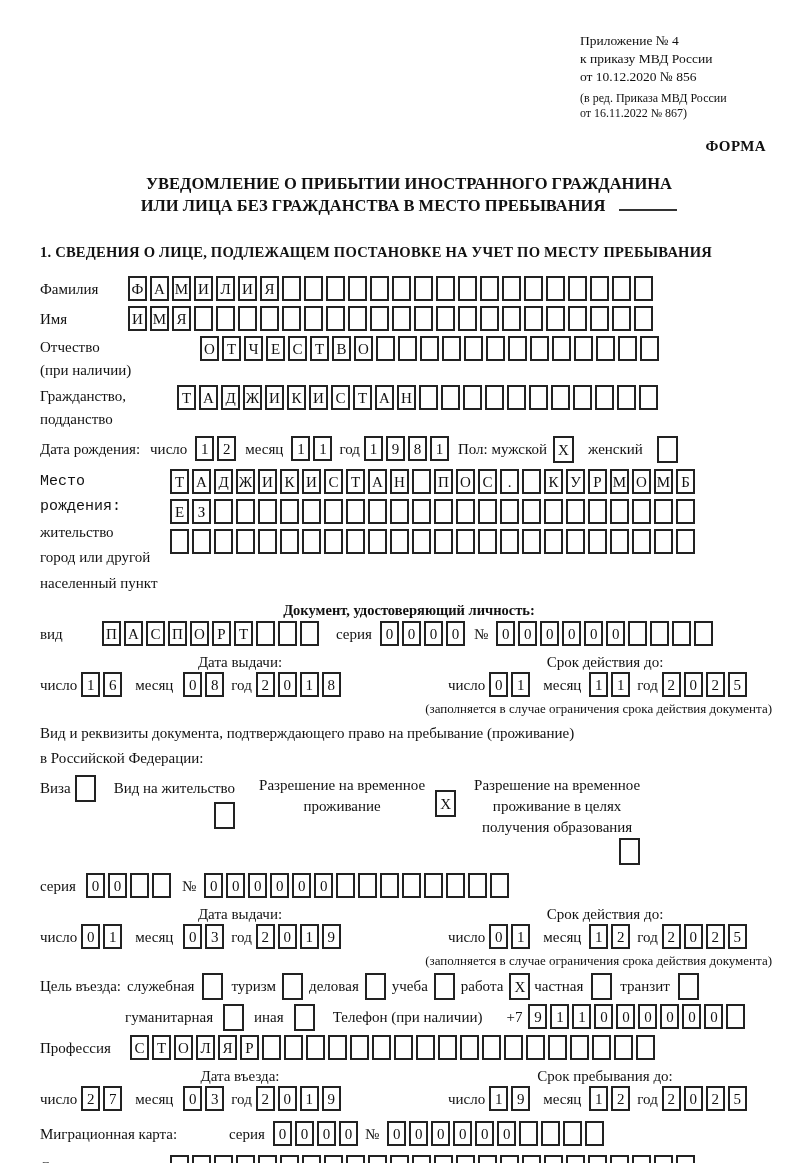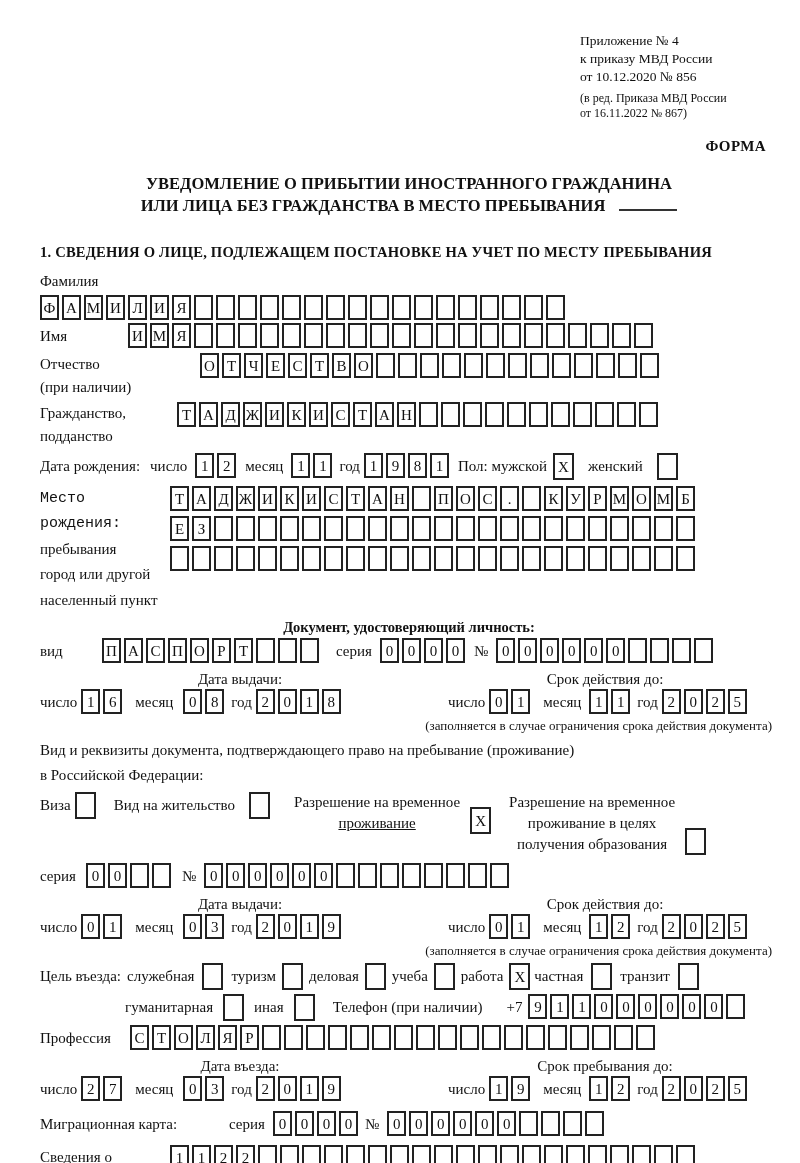--- a/index.html
+++ b/index.html
@@ -20,21 +20,21 @@
   .row { display:flex; align-items:flex-start; margin-top:3px; }
   .lbl { font-size:15px; line-height:27px; flex:none; }
   .lbl2 { font-size:15px; line-height:23px; flex:none; }
   .cellgroup { display:inline-flex; flex:none; }
   .cell { flex:none; width:19px; height:25px; border:2px solid #222; margin-right:3px;
           text-align:center; font-size:15px; line-height:22px; background:#fff; }
   .cb { flex:none; width:21px; height:27px; border:2px solid #222; text-align:center;
         font-size:15px; line-height:24px; background:#fff; display:inline-block; }
   .sl { font-size:15px; line-height:27px; flex:none; }
   .gap4{margin-left:4px;} .gap6{margin-left:6px;} .gap8{margin-left:8px;} .gap10{margin-left:10px;}
-  .gap14{margin-left:14px;} .gap18{margin-left:18px;} .gap24{margin-left:24px;}
+  .gap14{margin-left:14px;} .gap18{margin-left:18px;flex-direction:column;} .gap24{margin-left:24px;}
 
   .center-bold { text-align:center; font-weight:bold; font-size:14.5px; margin-top:6px; }
   .dualhead { display:flex; margin-top:6px; font-size:15px; }
   .dualhead .dh-l { width:400px; text-align:center; }
   .dualhead .dh-r { width:330px; text-align:center; }
   .datesrow { display:flex; margin-top:1px; }
   .dategrp { display:flex; align-items:flex-start; }
   .dgl { width:408px; }
   .note-r { text-align:right; font-size:13px; margin:2px 6px 4px 0; }
 
@@ -60,21 +60,21 @@
   </div>
   <div class="forma">ФОРМА</div>
 
   <div class="title">
     <div>УВЕДОМЛЕНИЕ О ПРИБЫТИИ ИНОСТРАННОГО ГРАЖДАНИНА</div>
     <div><span>ИЛИ ЛИЦА БЕЗ ГРАЖДАНСТВА В МЕСТО ПРЕБЫВАНИЯ</span><span class="blankline"></span></div>
   </div>
 
   <div class="sect">1. СВЕДЕНИЯ О ЛИЦЕ, ПОДЛЕЖАЩЕМ ПОСТАНОВКЕ НА УЧЕТ ПО МЕСТУ ПРЕБЫВАНИЯ</div>
 
-  <div class="row" style="margin-top:7px;flex-direction:column;">
+  <div class="row" style="margin-top:15px;">
     <span class="lbl" style="width:88px;">Фамилия</span>
     <span class="cellgroup">
         <span class="cell">Ф</span>
         <span class="cell">А</span>
         <span class="cell">М</span>
         <span class="cell">И</span>
         <span class="cell">Л</span>
         <span class="cell">И</span>
         <span class="cell">Я</span>
         <span class="cell"></span>
@@ -209,21 +209,21 @@
       </span>
     <span class="sl gap6">Пол: мужской</span>
     <span class="cb gap6">X</span>
     <span class="sl gap14">женский</span>
     <span class="cb gap14"></span>
   </div>
 
   <div class="row" style="margin-top:6px;">
     <span class="labelcol" style="width:130px;">
       <span style="display:block;font-family:Liberation Mono, monospace;">Место рождения:</span>
-      <span style="display:block;">пребывания</span>
+      <span style="display:block;">жительство</span>
       <span style="display:block;">город или другой</span>
       <span style="display:block;">населенный пункт</span>
     </span>
     <span class="cellrows">
       <span class="cellgroup row-c" style="display:flex;">
           <span class="cell">Т</span>
           <span class="cell">А</span>
           <span class="cell">Д</span>
           <span class="cell">Ж</span>
           <span class="cell">И</span>
@@ -393,21 +393,21 @@
       <span class="sl">Виза</span>
       <span class="cb gap4"></span>
     </span>
     <span class="permit-item gap18">
       <span class="sl">Вид на жительство</span>
       <span class="cb gap14"></span>
     </span>
     <span class="permit-item gap24">
       <span class="permit-lines">
         <span style="display:block;">Разрешение на временное</span>
-        <span style="display:block;text-decoration:underline;">проживание</span>
+        <span style="display:block;">проживание</span>
       </span>
       <span class="cb gap10">X</span>
     </span>
     <span class="permit-item gap18">
       <span class="permit-lines">
         <span style="display:block;">Разрешение на временное</span>
         <span style="display:block;">проживание в целях</span>
         <span style="display:block;">получения образования</span>
       </span>
       <span class="cb gap10"></span>

